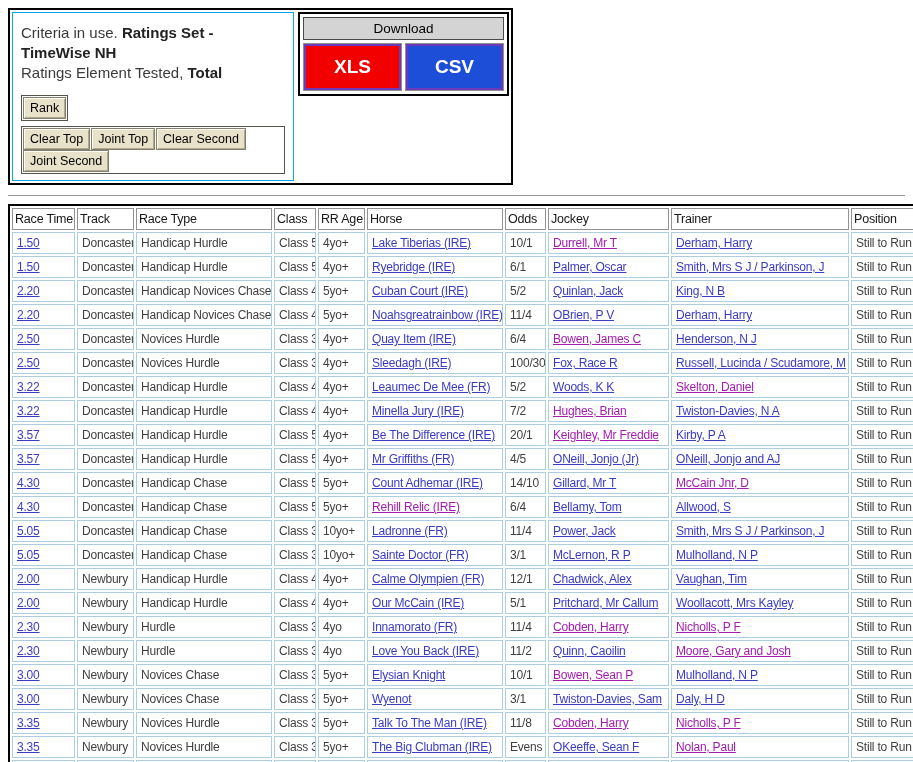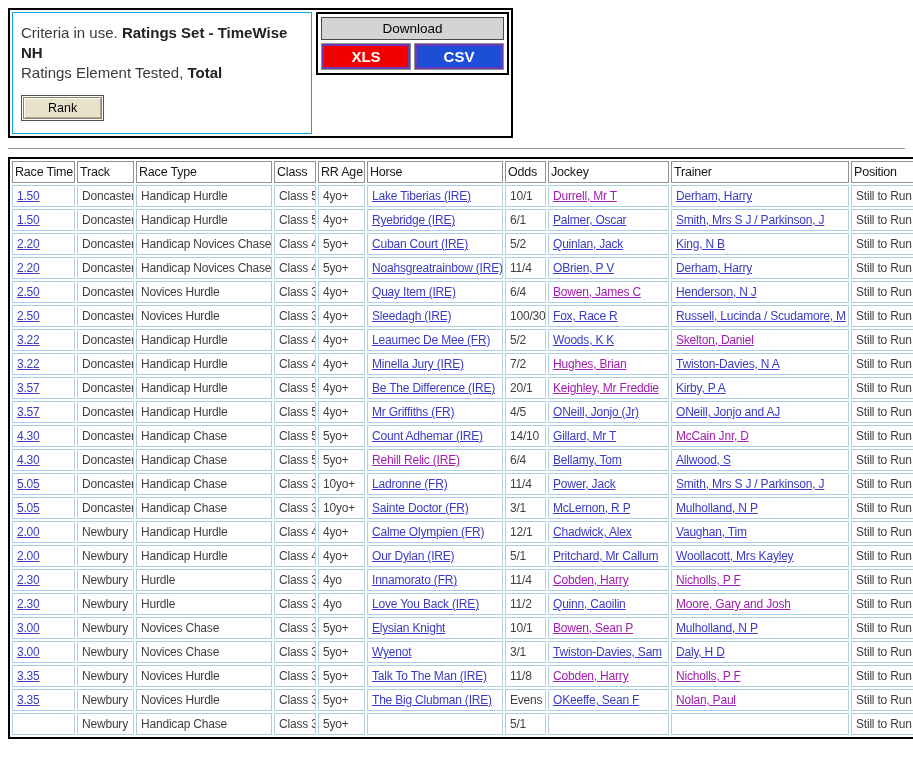--- a/index.html
+++ b/index.html
@@ -41,51 +41,51 @@
     background: #fff;
   }
   .btn-row { margin-top: 5px; }
   .ui-btn {
     font-family: inherit;
     font-size: 12.5px;
     color: #000;
     background: #e9e2ca;
     border: 1px solid #84806c;
     box-shadow: inset 1px 1px 0 rgba(255,255,255,.85), inset -1px -1px 0 rgba(118,112,90,.5);
-    padding: 3px 24px;
+    padding: 3px 6px;
     margin: 0 1px 0 0;
     cursor: pointer;
   }
   .ui-btn:last-child { margin-right: 0; }
 
   .dl-table {
-    width: 193px;
+    width: 211px;
     border: 2px solid #000;
     border-collapse: separate;
     border-spacing: 3px;
     background: #fff;
   }
   .dl-title {
     background: #d4d4d4;
     border: 1px solid #4a4a4a;
     text-align: center;
     font-weight: normal;
     font-size: 13.5px;
     color: #000;
     padding: 3px 0;
   }
   .dl-cell { border: 1px solid #8f8f8f; padding: 0; width: 50%; }
   .dl-btn {
     display: block;
     border: 2px solid #6c3ab8;
     color: #fff;
     font-weight: bold;
-    font-size: 15px;
+    font-size: 19px;
     text-align: center;
-    padding: 2px 0;
+    padding: 10px 0;
     text-decoration: none;
     cursor: pointer;
   }
 
   hr.separator {
     border: none;
     border-top: 1px solid #979797;
     margin: 10px 0 8px 0;
   }
 
@@ -134,20 +134,23 @@
   <div class="criteria-box">
     <div class="criteria-text">
       <span>Criteria in use. </span><b>Ratings Set - TimeWise NH</b><br>
       <span>Ratings Element Tested, </span><b>Total</b>
     </div>
 
     <div>
       <span class="btn-frame"><button class="ui-btn">Rank</button></span>
     </div>
 
+    <div class="btn-row">
+      <span class="btn-frame"><button class="ui-btn">Clear Top</button><button class="ui-btn">Joint Top</button><button class="ui-btn">Clear Second</button><button class="ui-btn">Joint Second</button></span>
+    </div>
   </div>
 
   <table class="dl-table">
     <tbody>
         <tr>
       <th class="dl-title" colspan="2">Download</th>
     </tr>
     <tr>
       <td class="dl-cell">
         <a class="dl-btn" style="background-color: rgb(242, 0, 0);">XLS</a>
@@ -369,21 +372,21 @@
     <td><a class="lnk" href="#">Chadwick, Alex</a></td>
     <td><a class="lnk" href="#">Vaughan, Tim</a></td>
     <td>Still to Run</td>
   </tr>
       <tr>
     <td><a class="lnk" href="#">2.00</a></td>
     <td>Newbury</td>
     <td>Handicap Hurdle</td>
     <td>Class 4</td>
     <td>4yo+</td>
-    <td><a class="lnk" href="#">Our Dylan (IRE)</a></td>
+    <td><a class="lnk" href="#">Our McCain (IRE)</a></td>
     <td>5/1</td>
     <td><a class="lnk" href="#">Pritchard, Mr Callum</a></td>
     <td><a class="lnk" href="#">Woollacott, Mrs Kayley</a></td>
     <td>Still to Run</td>
   </tr>
       <tr>
     <td><a class="lnk" href="#">2.30</a></td>
     <td>Newbury</td>
     <td>Hurdle</td>
     <td>Class 3</td>

